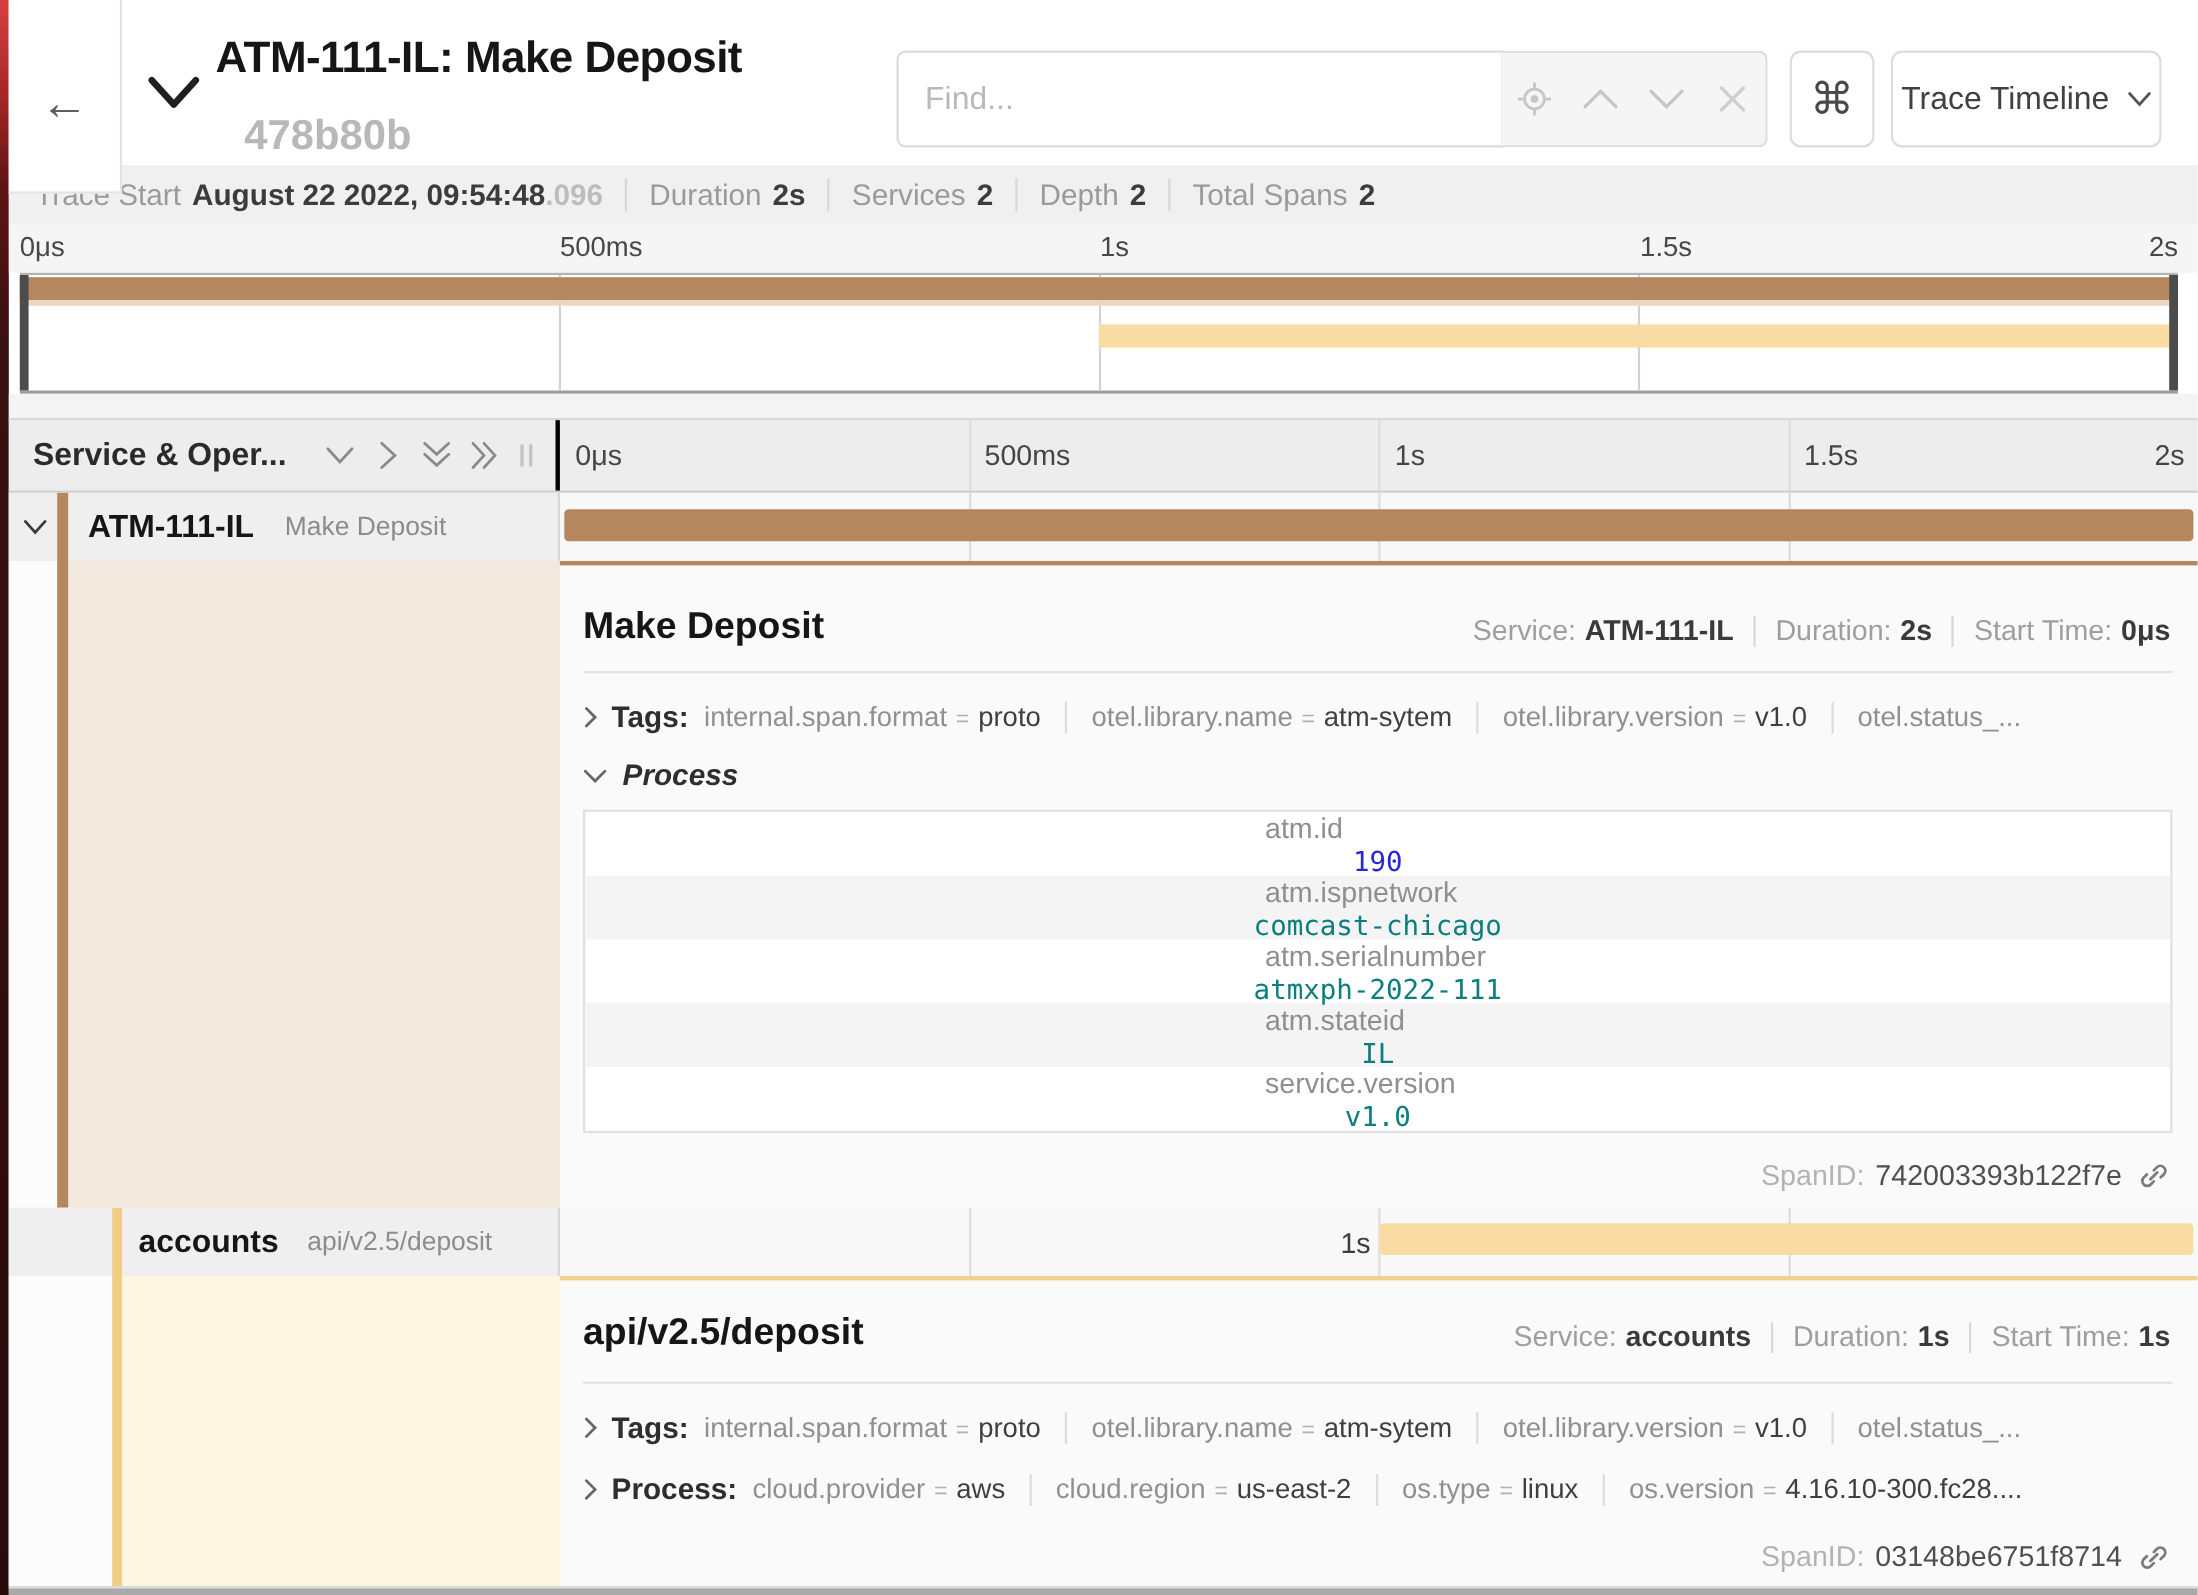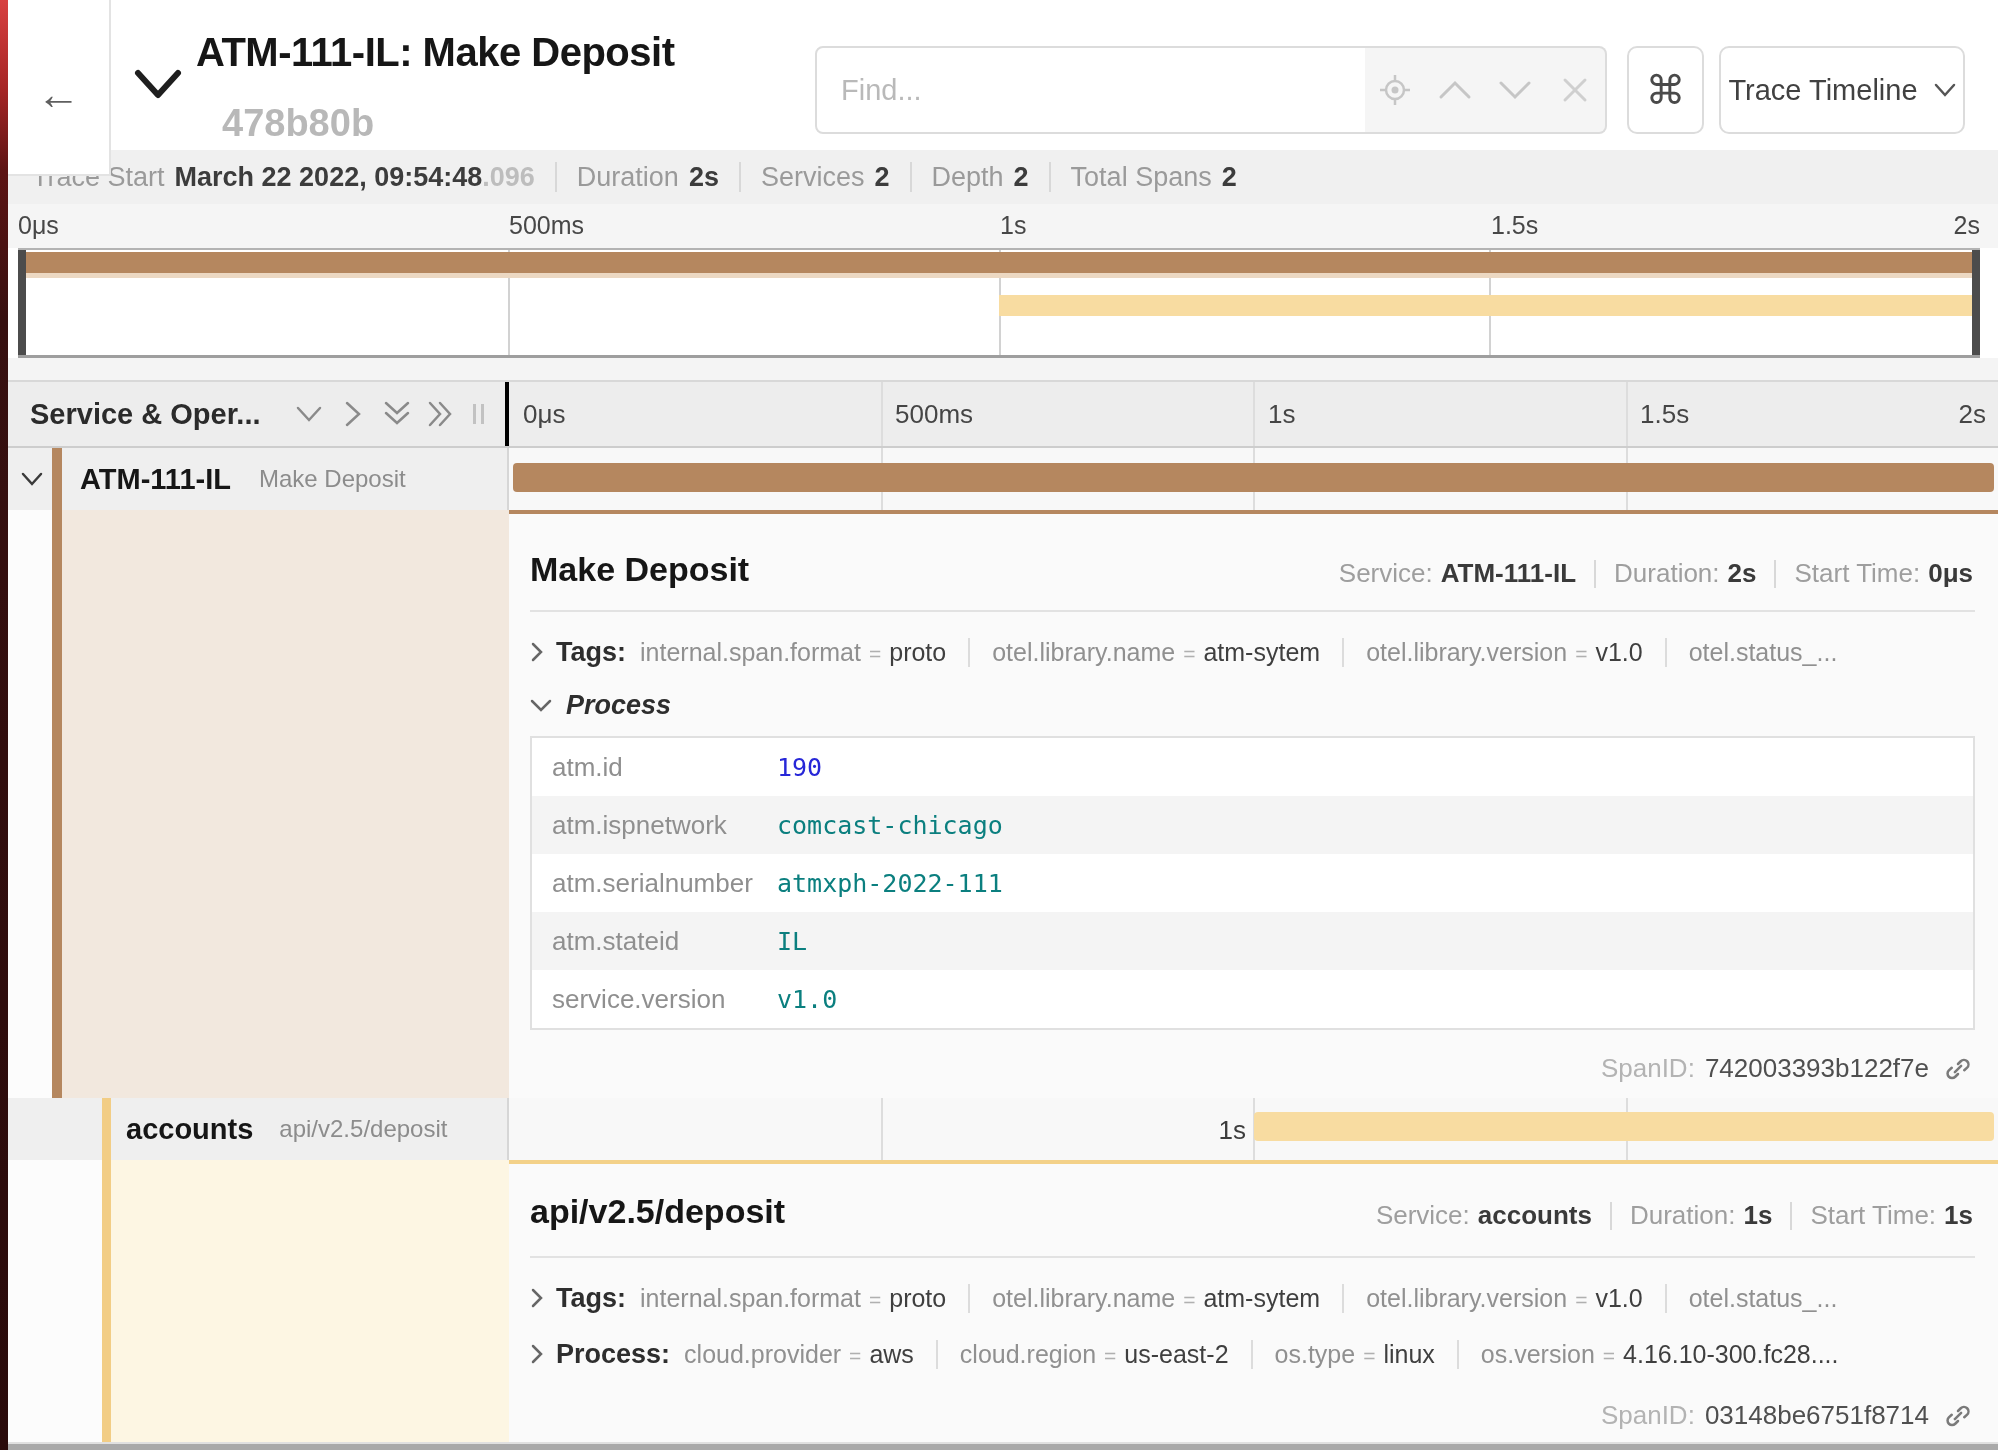--- a/index.html
+++ b/index.html
@@ -94,21 +94,21 @@
   .kv-row .hdr { font-size:27px; font-weight:700; color:#2e2e2e; margin:0 14px 0 12px; }
   .titem { display:flex; align-items:baseline; font-size:25px; }
   .titem + .titem { border-left:2px solid #dcdcdc; padding-left:22px; margin-left:22px; }
   .tkey { color:#909090; }
   .teq { color:#b0b0b0; font-size:21px; margin:0 8px; }
   .tval { color:#3f3f3f; }
   .proc-hdr { position:absolute; left:522px; display:flex; align-items:center; }
   .proc-hdr .hdr { font-size:27px; font-weight:700; color:#2e2e2e; margin-left:14px;font-style:italic; }
 
   .kv-table { position:absolute; left:522px; width:1445px; border:2px solid #e0e0e0; background:#fff; }
-  .kv-trow { height:58px; display:flex; align-items:center; }
+  .kv-trow { height:58px; display:flex; align-items:center;flex-direction:column; }
   .kv-trow:nth-child(even) { background:#f4f4f4; }
   .kv-k { width:245px; padding-left:20px; font-size:26px; color:#8f8f8f; }
   .kv-v { font-family:"DejaVu Sans Mono", monospace; font-size:25px; }
   .v-num { color:#2727d8; }
   .v-str { color:#0b7f7f; }
 
   .spanid-row { position:absolute; right:25px; display:flex; align-items:center; font-size:26px;margin-left:23px; }
   .spanid-row .lbl { color:#b3b3b3; margin-right:10px; }
   .spanid-row .val { color:#4f4f4f; }
   .link-icon { margin-left:14px; cursor:pointer; display:flex; }
@@ -175,21 +175,21 @@
 
   <div class="abs view-btn">
     <span>Trace Timeline</span>
     <svg width="22" height="14" viewBox="0 0 22 14" fill="none" stroke="#555" stroke-width="2.5" stroke-linecap="round">
         <polyline points="2,2 11,12 20,2"></polyline>
       </svg>
   </div>
 
   <div class="abs summary">
     <span class="lbl">Trace Start</span>
-    <span class="val">March 22 2022, 09:54:48</span>
+    <span class="val">August 22 2022, 09:54:48</span>
     <span class="frac">.096</span>
     <span class="sep"></span>
     <span class="lbl">Duration</span>
     <span class="val">2s</span>
     <span class="sep"></span>
     <span class="lbl">Services</span>
     <span class="val">2</span>
     <span class="sep"></span>
     <span class="lbl">Depth</span>
     <span class="val">2</span>

